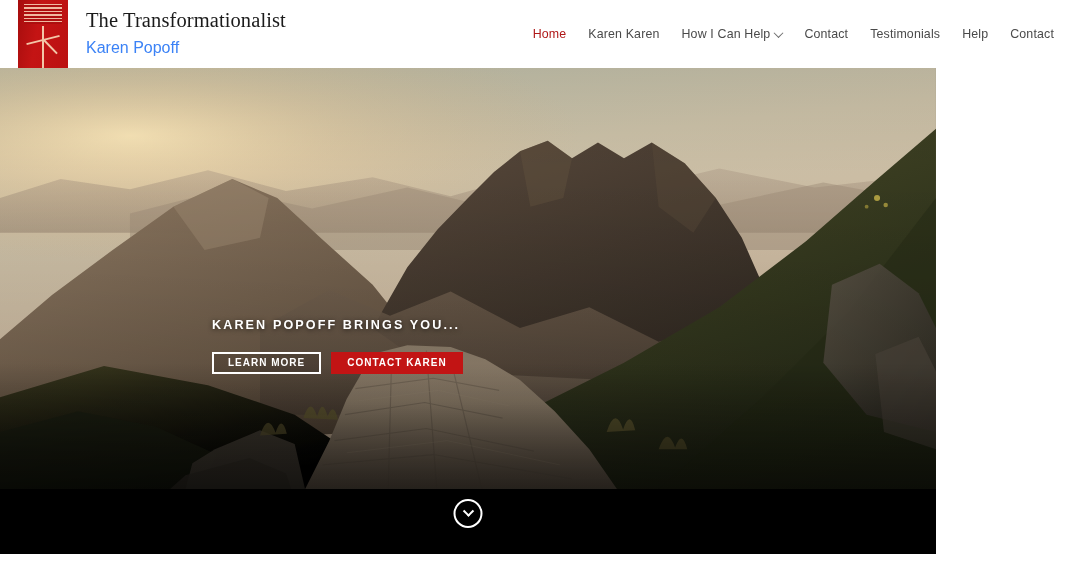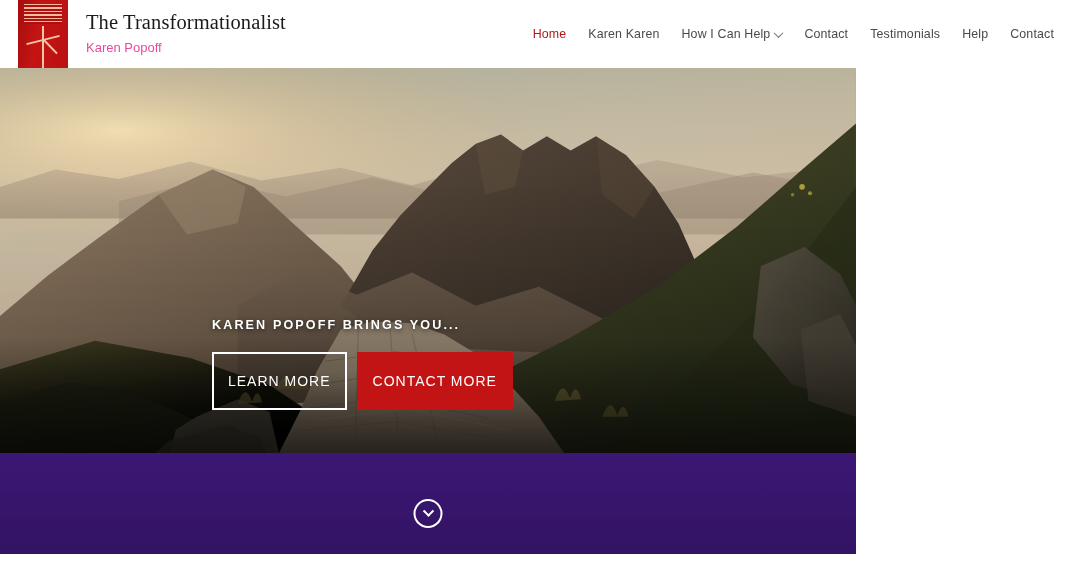--- a/index.html
+++ b/index.html
@@ -87,22 +87,22 @@
   }
   .brand-title {
     font-family: "Liberation Serif", serif;
     font-size: 20.5px;
     color: #1b1b1b;
     line-height: 1.16;
     letter-spacing: .1px;
   }
   .brand-sub {
     font-family: "Liberation Sans", sans-serif;
-    font-size: 13px;
-    color: #ec4899;
+    font-size: 16px;
+    color: #3b82f6;
     line-height: 1.3;
     margin-top: 6px;
   }
 
   
   .main-nav {
     margin-left: auto;
     margin-right: 26px;
     display: flex;
     align-items: center;
@@ -123,24 +123,24 @@
     width: 7px; height: 7px;
     border-right: 1.3px solid #6e6e6e;
     border-bottom: 1.3px solid #6e6e6e;
     transform: rotate(45deg) translate(-1px,-1px);
     display: inline-block;
   }
 
   
   .hero {
     position: relative;
-    width: 856px;
+    width: 936px;
     height: 486px;
     overflow: hidden;
-    background: #4c1d95;
+    background: #000000;
   }
   .hero-canvas { position: absolute; inset: 0; }
 
   .hero-overlay {
     position: absolute; inset: 0;
     background:
       linear-gradient(to bottom, rgba(0,0,0,.06) 0%, rgba(0,0,0,0) 22%,
                       rgba(0,0,0,.10) 62%, rgba(0,0,0,.34) 100%);
     pointer-events: none;
   }
@@ -172,24 +172,24 @@
     vertical-align: super;
     letter-spacing: -.5px;
   }
 
   .hero-buttons {
     display: flex;
     gap: 10px;
     margin-top: 20px;
   }
   .btn {
-    font-size: 14px;
+    font-size: 10px;
     letter-spacing: 1px;
-    font-weight: 400;
-    padding: 20px 14px;
+    font-weight: 700;
+    padding: 4px 14px;
     cursor: pointer;
     line-height: 1;
     display: inline-flex;
     align-items: center;
     justify-content: center;
   }
   .btn-outline {
     color: #ffffff;
     border: 2px solid #ffffff;
     background: rgba(0,0,0,.10);
@@ -396,21 +396,21 @@
   </svg>
 
   <div class="hero-overlay"></div>
 
   <div class="hero-content">
     <div class="hero-eyebrow">KAREN POPOFF BRINGS YOU...</div>
 
 
     <div class="hero-buttons">
       <button class="btn btn-outline">LEARN MORE</button>
-      <button class="btn btn-solid">CONTACT MORE</button>
+      <button class="btn btn-solid">CONTACT KAREN</button>
     </div>
   </div>
 
   <div class="scroll-down">
     <i></i>
   </div>
 </section>
 
 <div class="page-bottom"></div>
 

